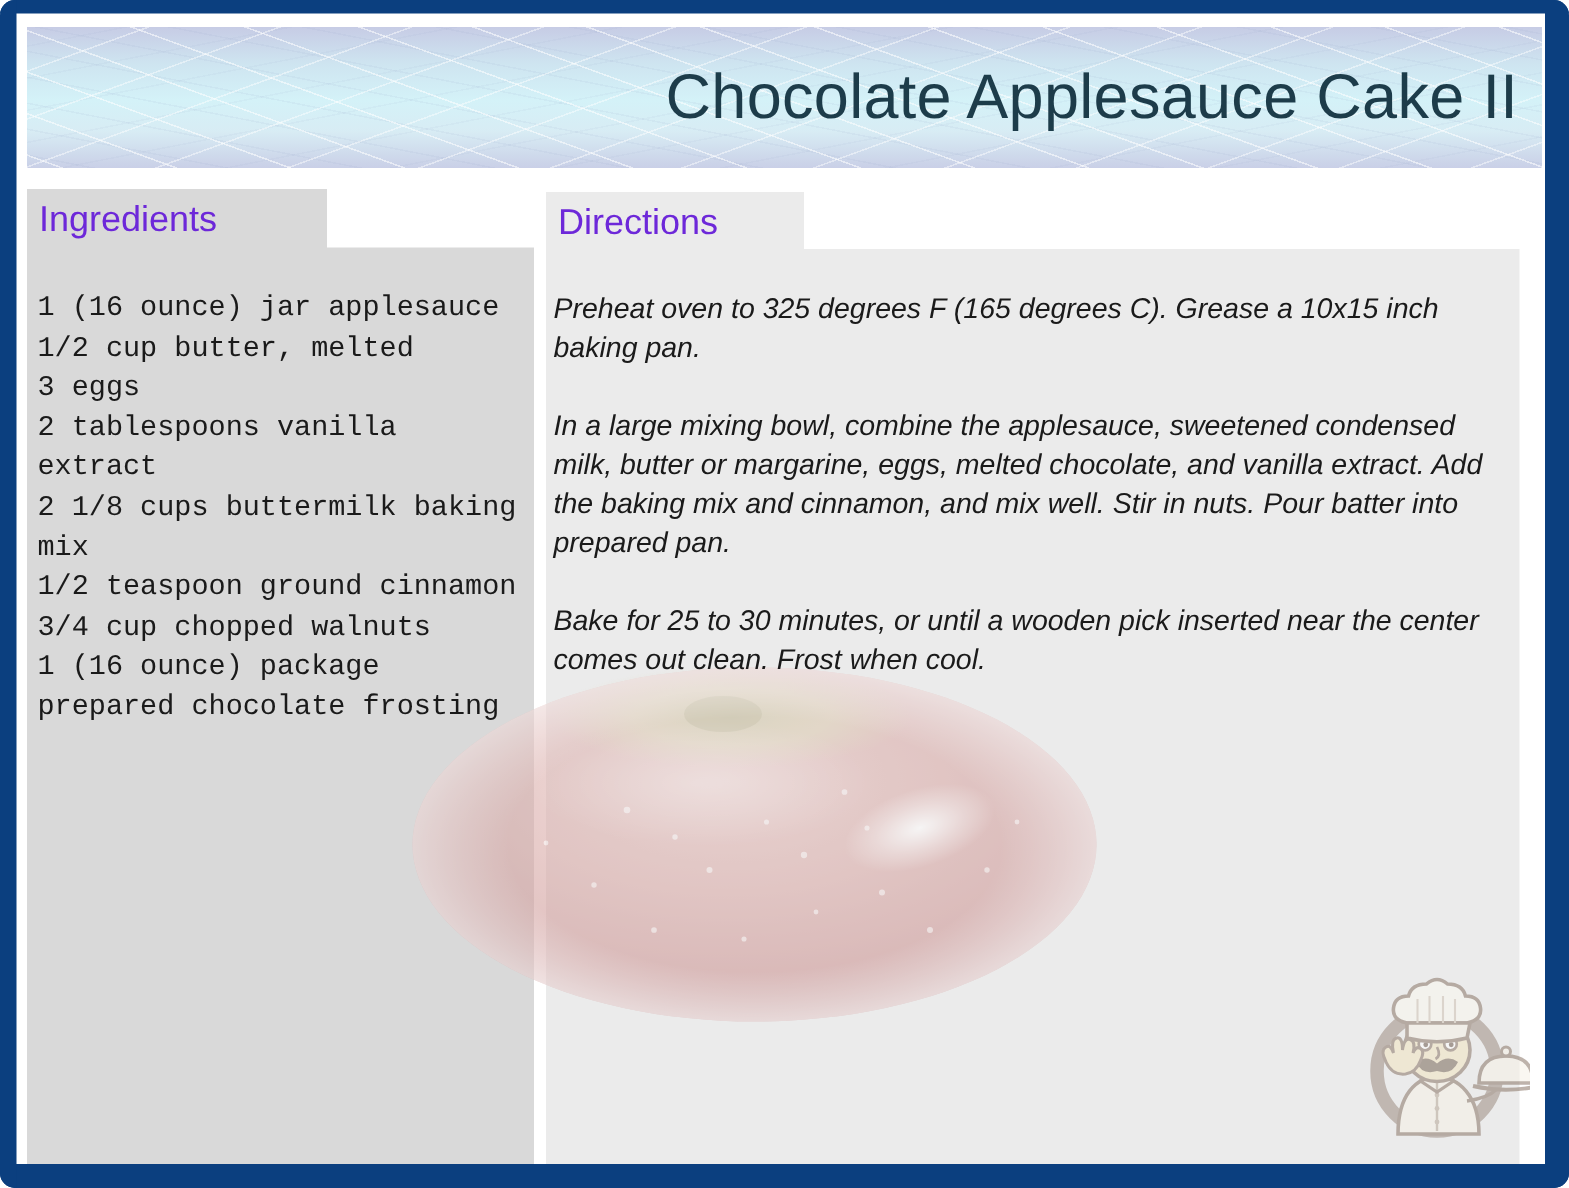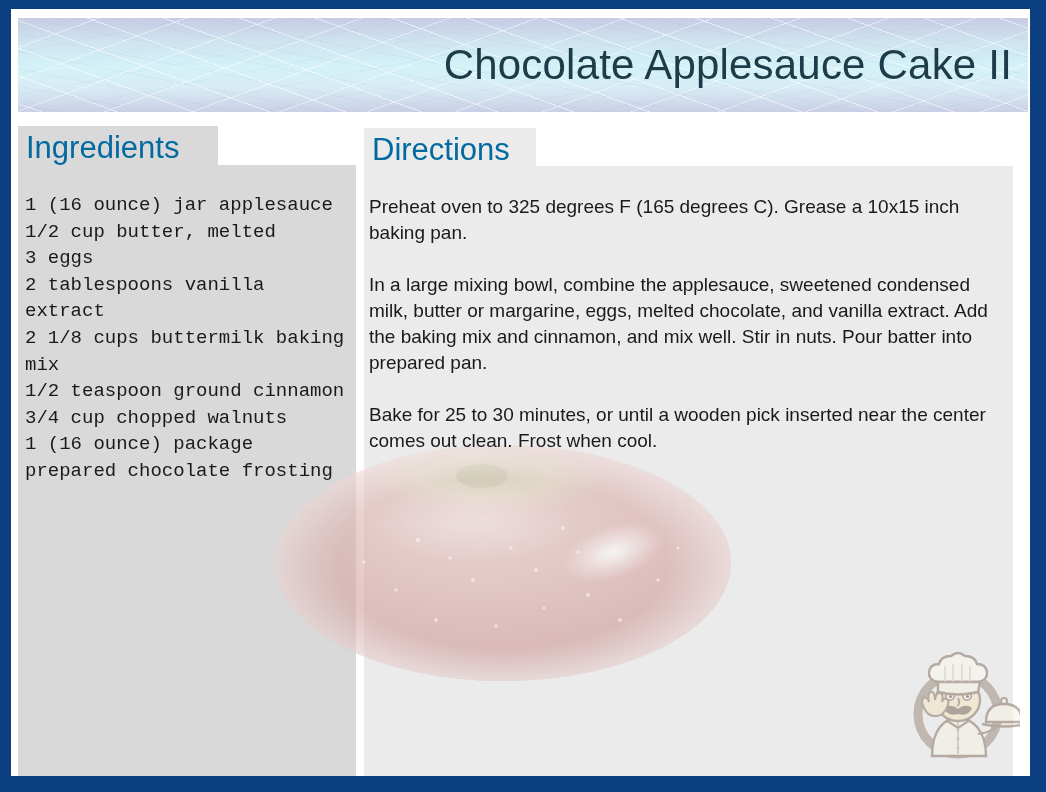--- a/index.html
+++ b/index.html
@@ -11,20 +11,21 @@
   body {
     font-family: "Liberation Sans", sans-serif;
   }
   #slide {
     position: relative;
     width: 1046px;
     height: 792px;
     background: #ffffff;
     box-sizing: border-box;
     overflow: hidden;
+    border-radius: 10px;
   }
 
   
   .frame-edge {
     position: absolute;
     background: #0b3f7f;
   }
   .frame-left   { left: 0;  top: 0;   width: 11px;  height: 792px; }
   .frame-right  { right: 0; top: 0;   width: 16px;  height: 792px; }
   .frame-top    { left: 0;  top: 0;   width: 1046px; height: 9px; }
@@ -118,22 +119,22 @@
     background: #d9d9d9;
   }
   .tab-directions {
     left: 364px;
     top: 128px;
     width: 172px;
     height: 42px;
     background: #ebebeb;
   }
   .tab-label {
-    font-size: 31px;
-    color: #0369a1;
+    font-size: 24px;
+    color: #6d28d9;
     padding-left: 8px;
     line-height: 1;
   }
 
   
   .ingredients-list {
     position: absolute;
     left: 25px;
     top: 192px;
     width: 322px;
@@ -147,20 +148,21 @@
 
   .directions-body {
     position: absolute;
     left: 369px;
     top: 194px;
     width: 640px;
     font-size: 19px;
     line-height: 26px;
     color: #1a1a1a;
     z-index: 4;
+    font-style: italic;
   }
   .directions-body p {
     margin: 0 0 26px 0;
   }
   .directions-body p:last-child { margin-bottom: 0; }
 
   
   .apple-wrap {
     position: absolute;
     left: 268px;

